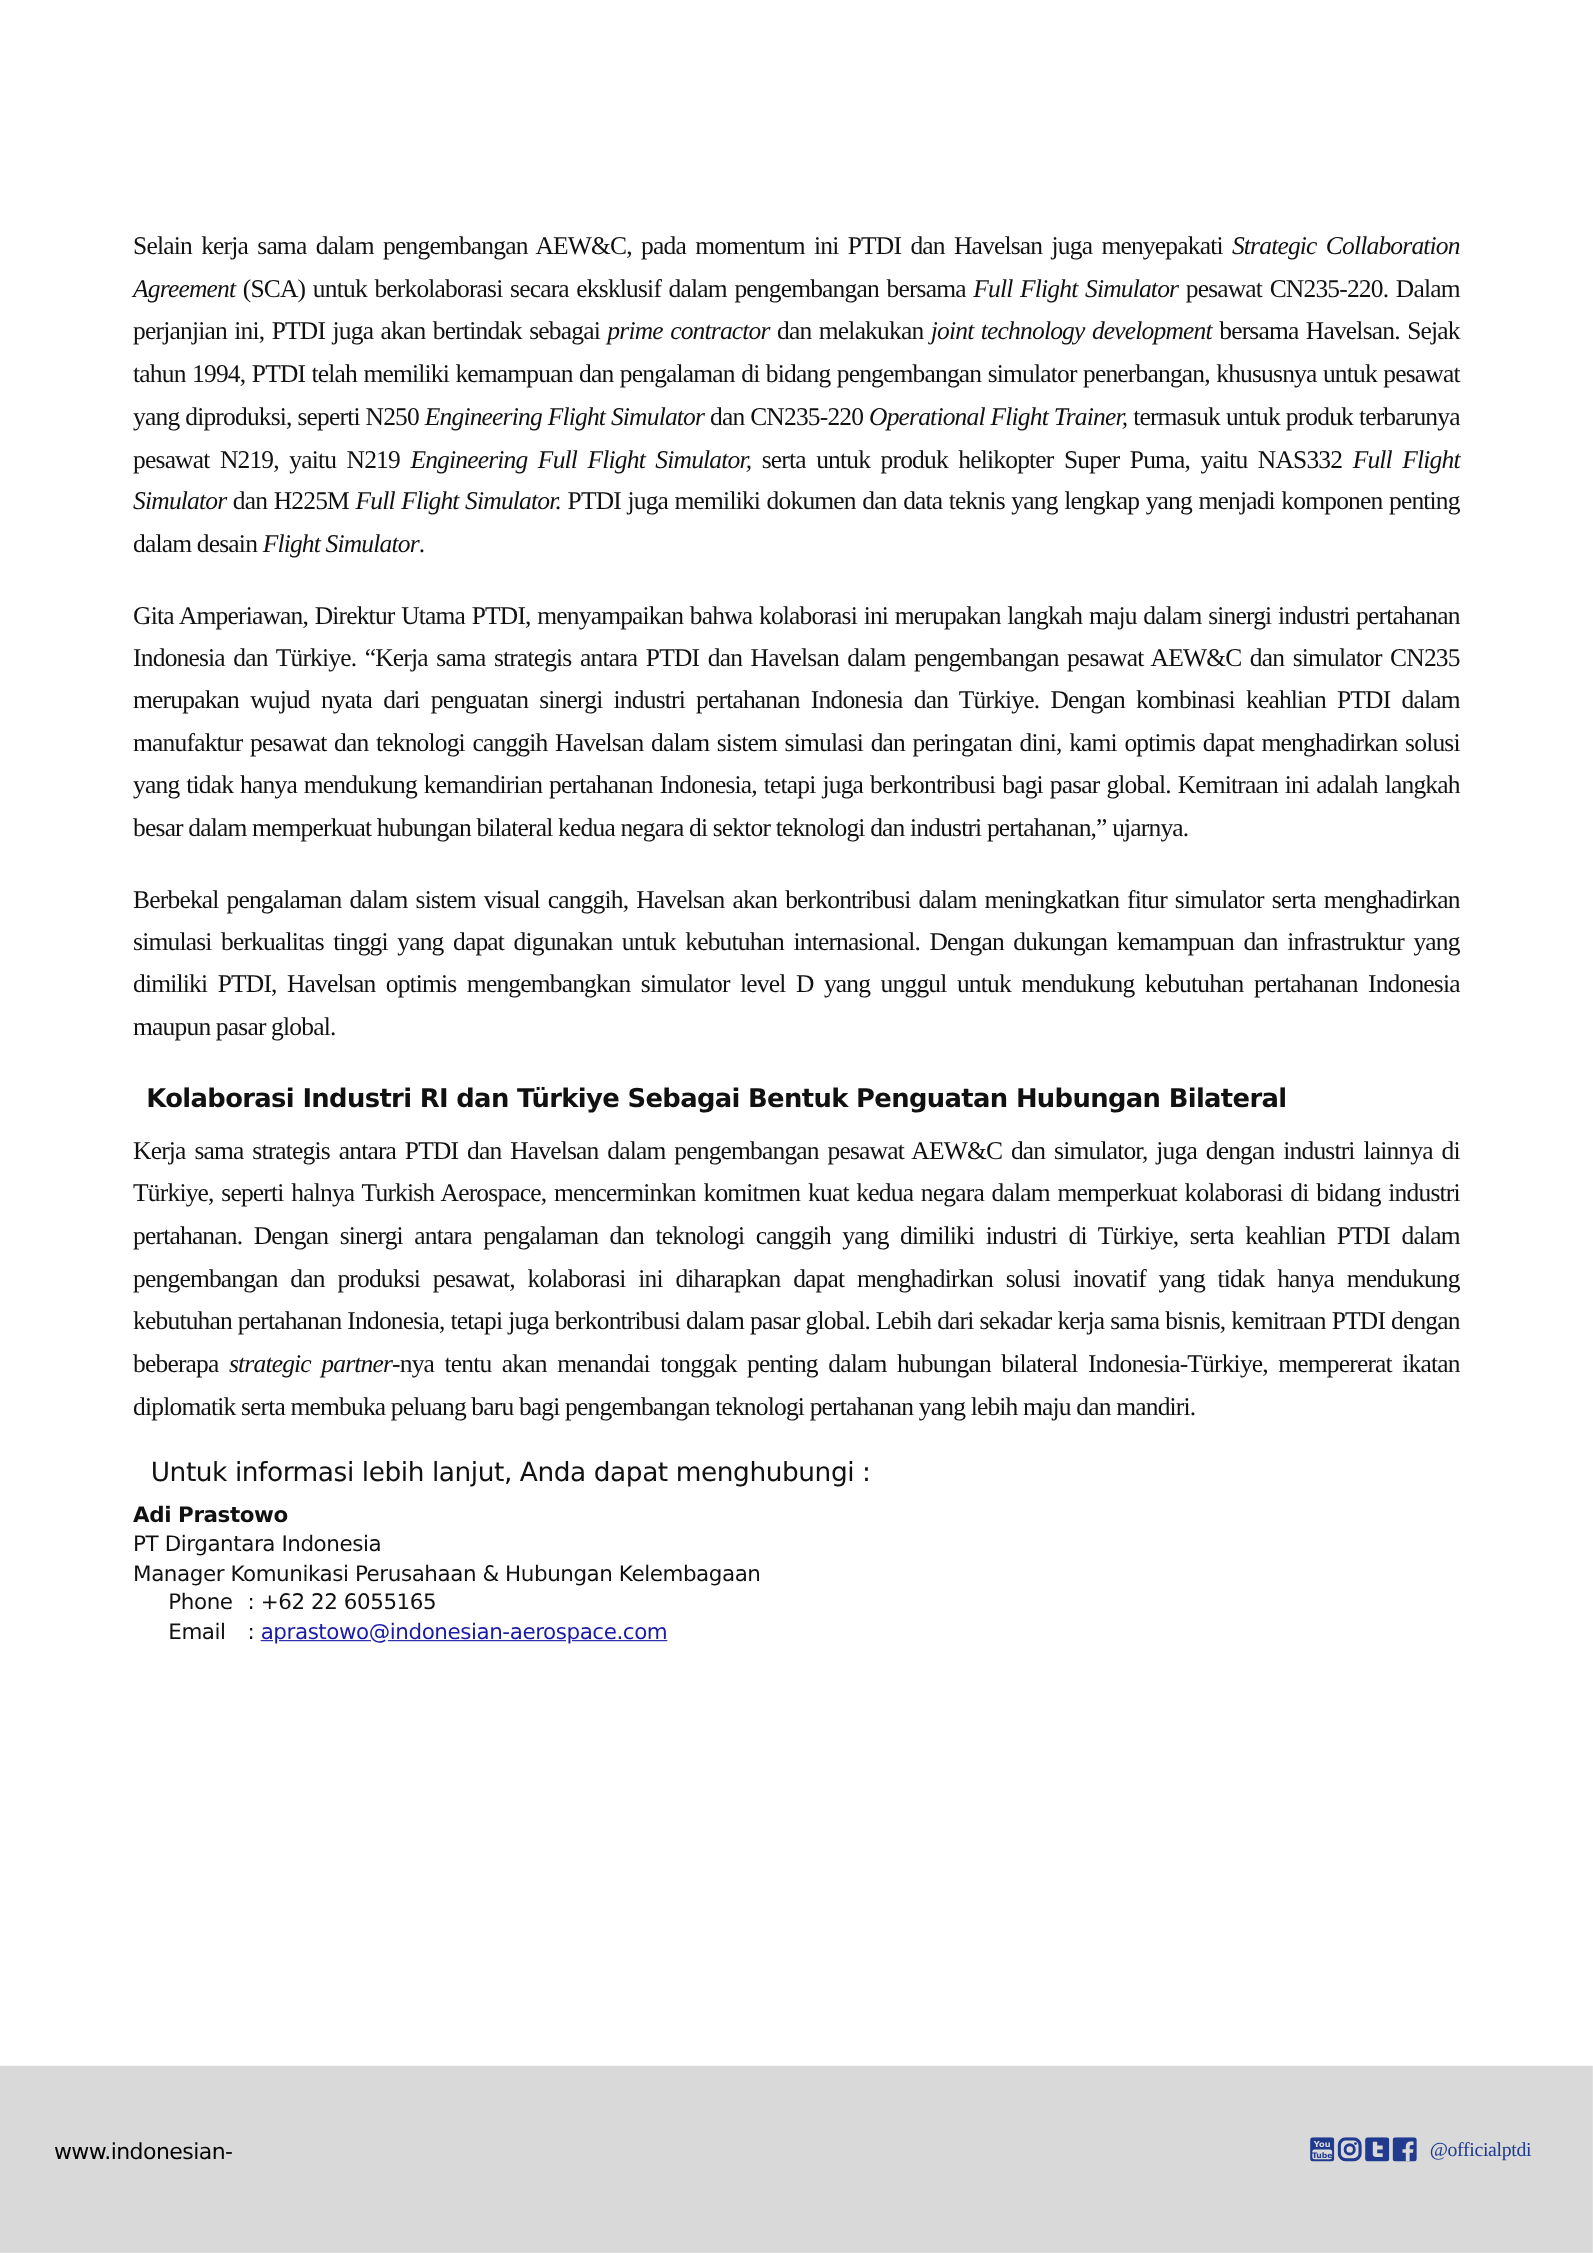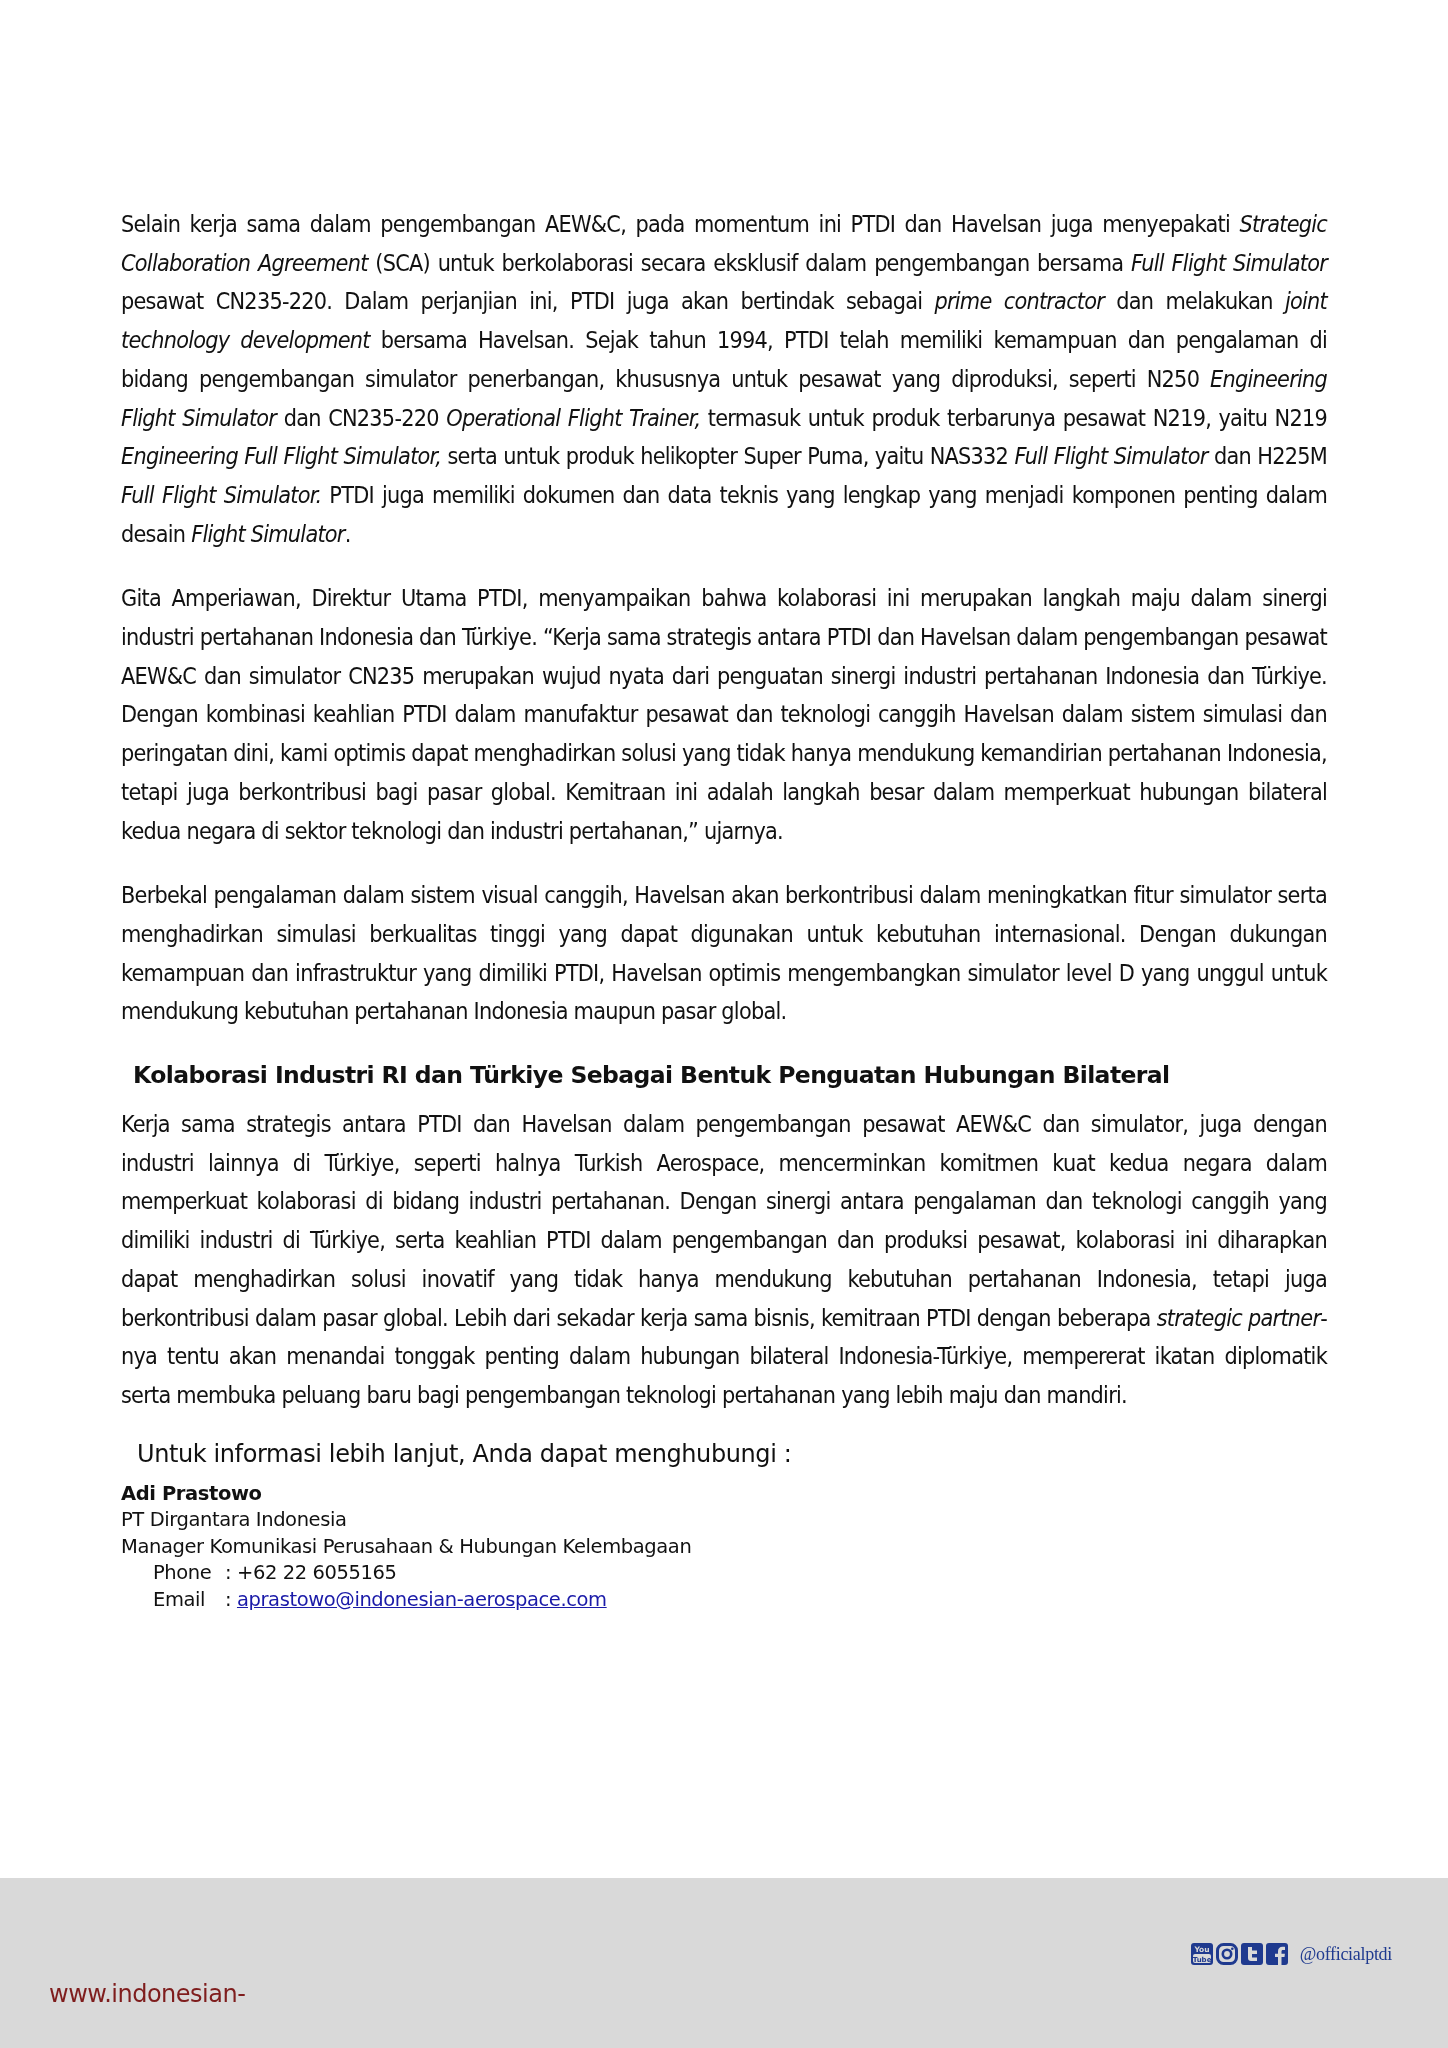--- a/index.html
+++ b/index.html
@@ -8,20 +8,21 @@
     background: #ffffff; color: #111111;
     font-family: "DejaVu Sans", sans-serif;
   }
   .page {
     position: absolute; left: 121px; top: 205px; width: 1206px;
   }
   .para {
     font-size: 23.2px; line-height: 38.7px; text-align: justify;
     margin: 0 0 26px 0; letter-spacing: -0.75px; word-spacing: 0px;
     font-stretch: condensed;
+    font-family: Liberation Serif, serif;
   }
   .para em { font-style: italic; }
   .section-heading {
     font-size: 23.5px; font-weight: bold; line-height: 36px; margin: 12px;
     letter-spacing: -0.6px;
   }
   .section-heading + .para { margin-top: 0; }
   .contact-intro {
     font-size: 24px; line-height: 26px; margin: 0 0 14px 16px; letter-spacing: -0.4px;
   }
@@ -30,23 +31,22 @@
   }
   .contact .name { font-weight: bold; }
   .contact .row { display: flex; }
   .contact .lbl { width: 72px; margin-left: 32px; }
   .contact a { color: #1a1aa8; text-decoration: underline; }
   .footer {
     position: absolute; left: 0; top: 1878px; width: 1448px; height: 170px;
     background: #d9d9d9;
   }
   .footer .site {
-    position: absolute; left: 49px; top: 66px; font-size: 24px; color: #7f1d1d;
+    position: absolute; left: 49px; top: 66px; font-size: 20px; color: #000000;
     letter-spacing: -0.5px;
-    margin-top: 36px;
   }
   .footer .social {
     position: absolute; right: 56px; top: 65px; display: flex; align-items: center; gap: 3px;
   }
   .footer .social .ic {
     width: 22px; height: 22px; display: inline-block;
   }
   .footer .social .handle {
     margin-left: 9px; font-size: 18px; color: #1f3a8f; letter-spacing: -0.3px; font-family: Liberation Serif, serif;
   }

